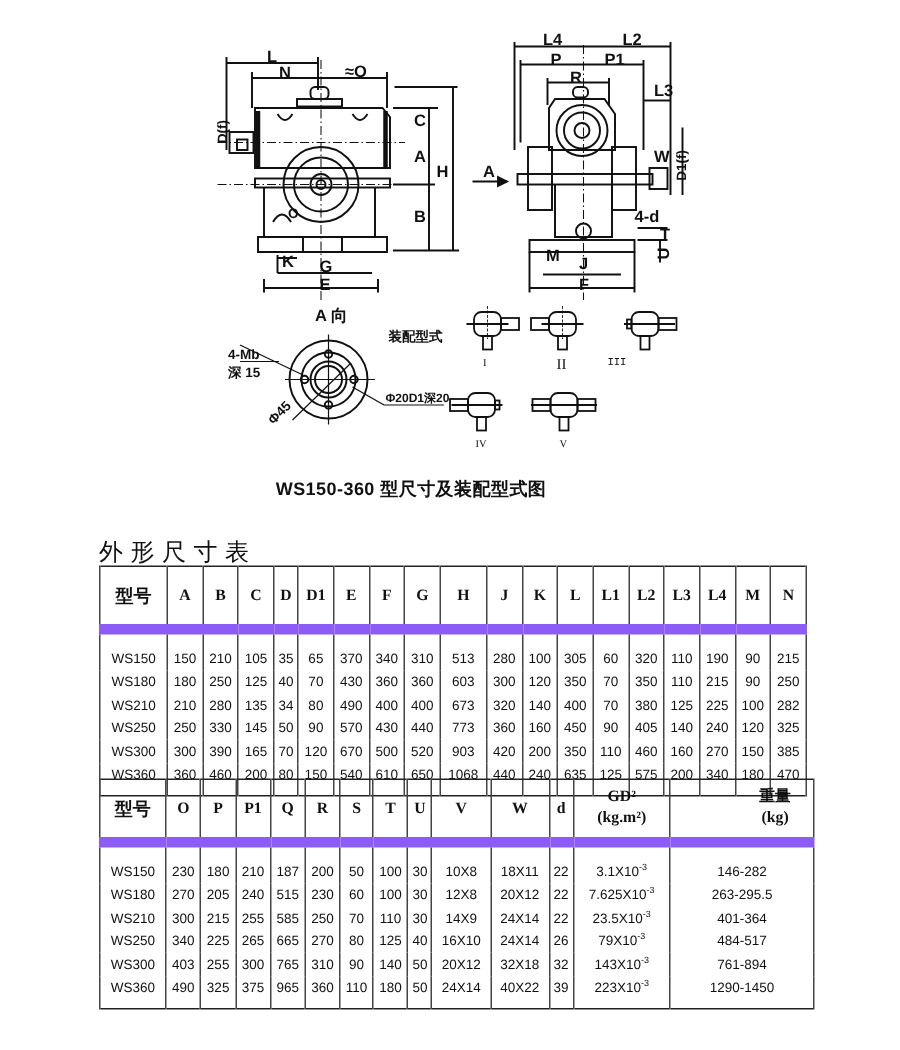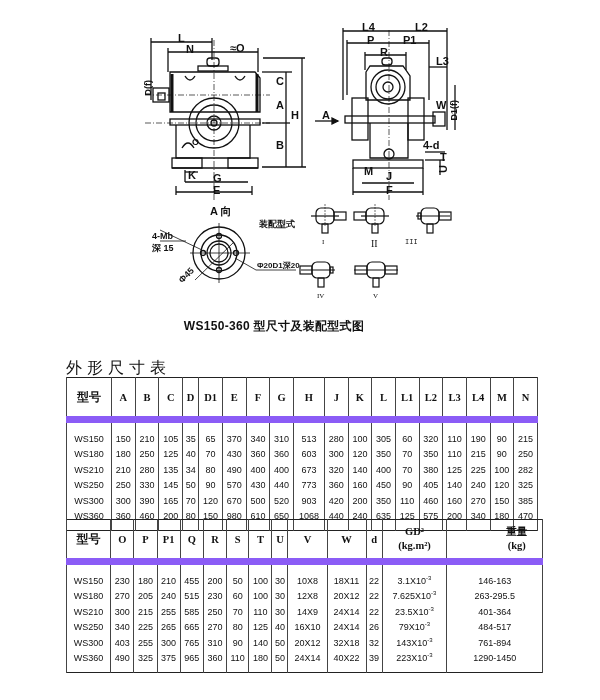--- a/index.html
+++ b/index.html
@@ -368,21 +368,21 @@
         <td>150</td>
         <td>385</td>
       </tr>
       <tr class="last-row">
         <td>WS360</td>
         <td>360</td>
         <td>460</td>
         <td>200</td>
         <td>80</td>
         <td>150</td>
-        <td>980</td>
+        <td>540</td>
         <td>610</td>
         <td>650</td>
         <td>1068</td>
         <td>440</td>
         <td>240</td>
         <td>635</td>
         <td>125</td>
         <td>575</td>
         <td>200</td>
         <td>340</td>
@@ -416,30 +416,30 @@
         <div style="font-family:'Liberation Serif',serif;">(kg)</div>
       </th>
     </tr>
   </thead>
   <tbody id="t2-body">
       <tr class="first-row">
         <td>WS150</td>
         <td>230</td>
         <td>180</td>
         <td>210</td>
-        <td>455</td>
+        <td>187</td>
         <td>200</td>
         <td>50</td>
         <td>100</td>
         <td>30</td>
         <td>10X8</td>
         <td>18X11</td>
         <td>22</td>
         <td><span>3.1X10</span><sup>-3</sup></td>
-        <td>146-163</td>
+        <td>146-282</td>
       </tr>
       <tr>
         <td>WS180</td>
         <td>270</td>
         <td>205</td>
         <td>240</td>
         <td>515</td>
         <td>230</td>
         <td>60</td>
         <td>100</td>

